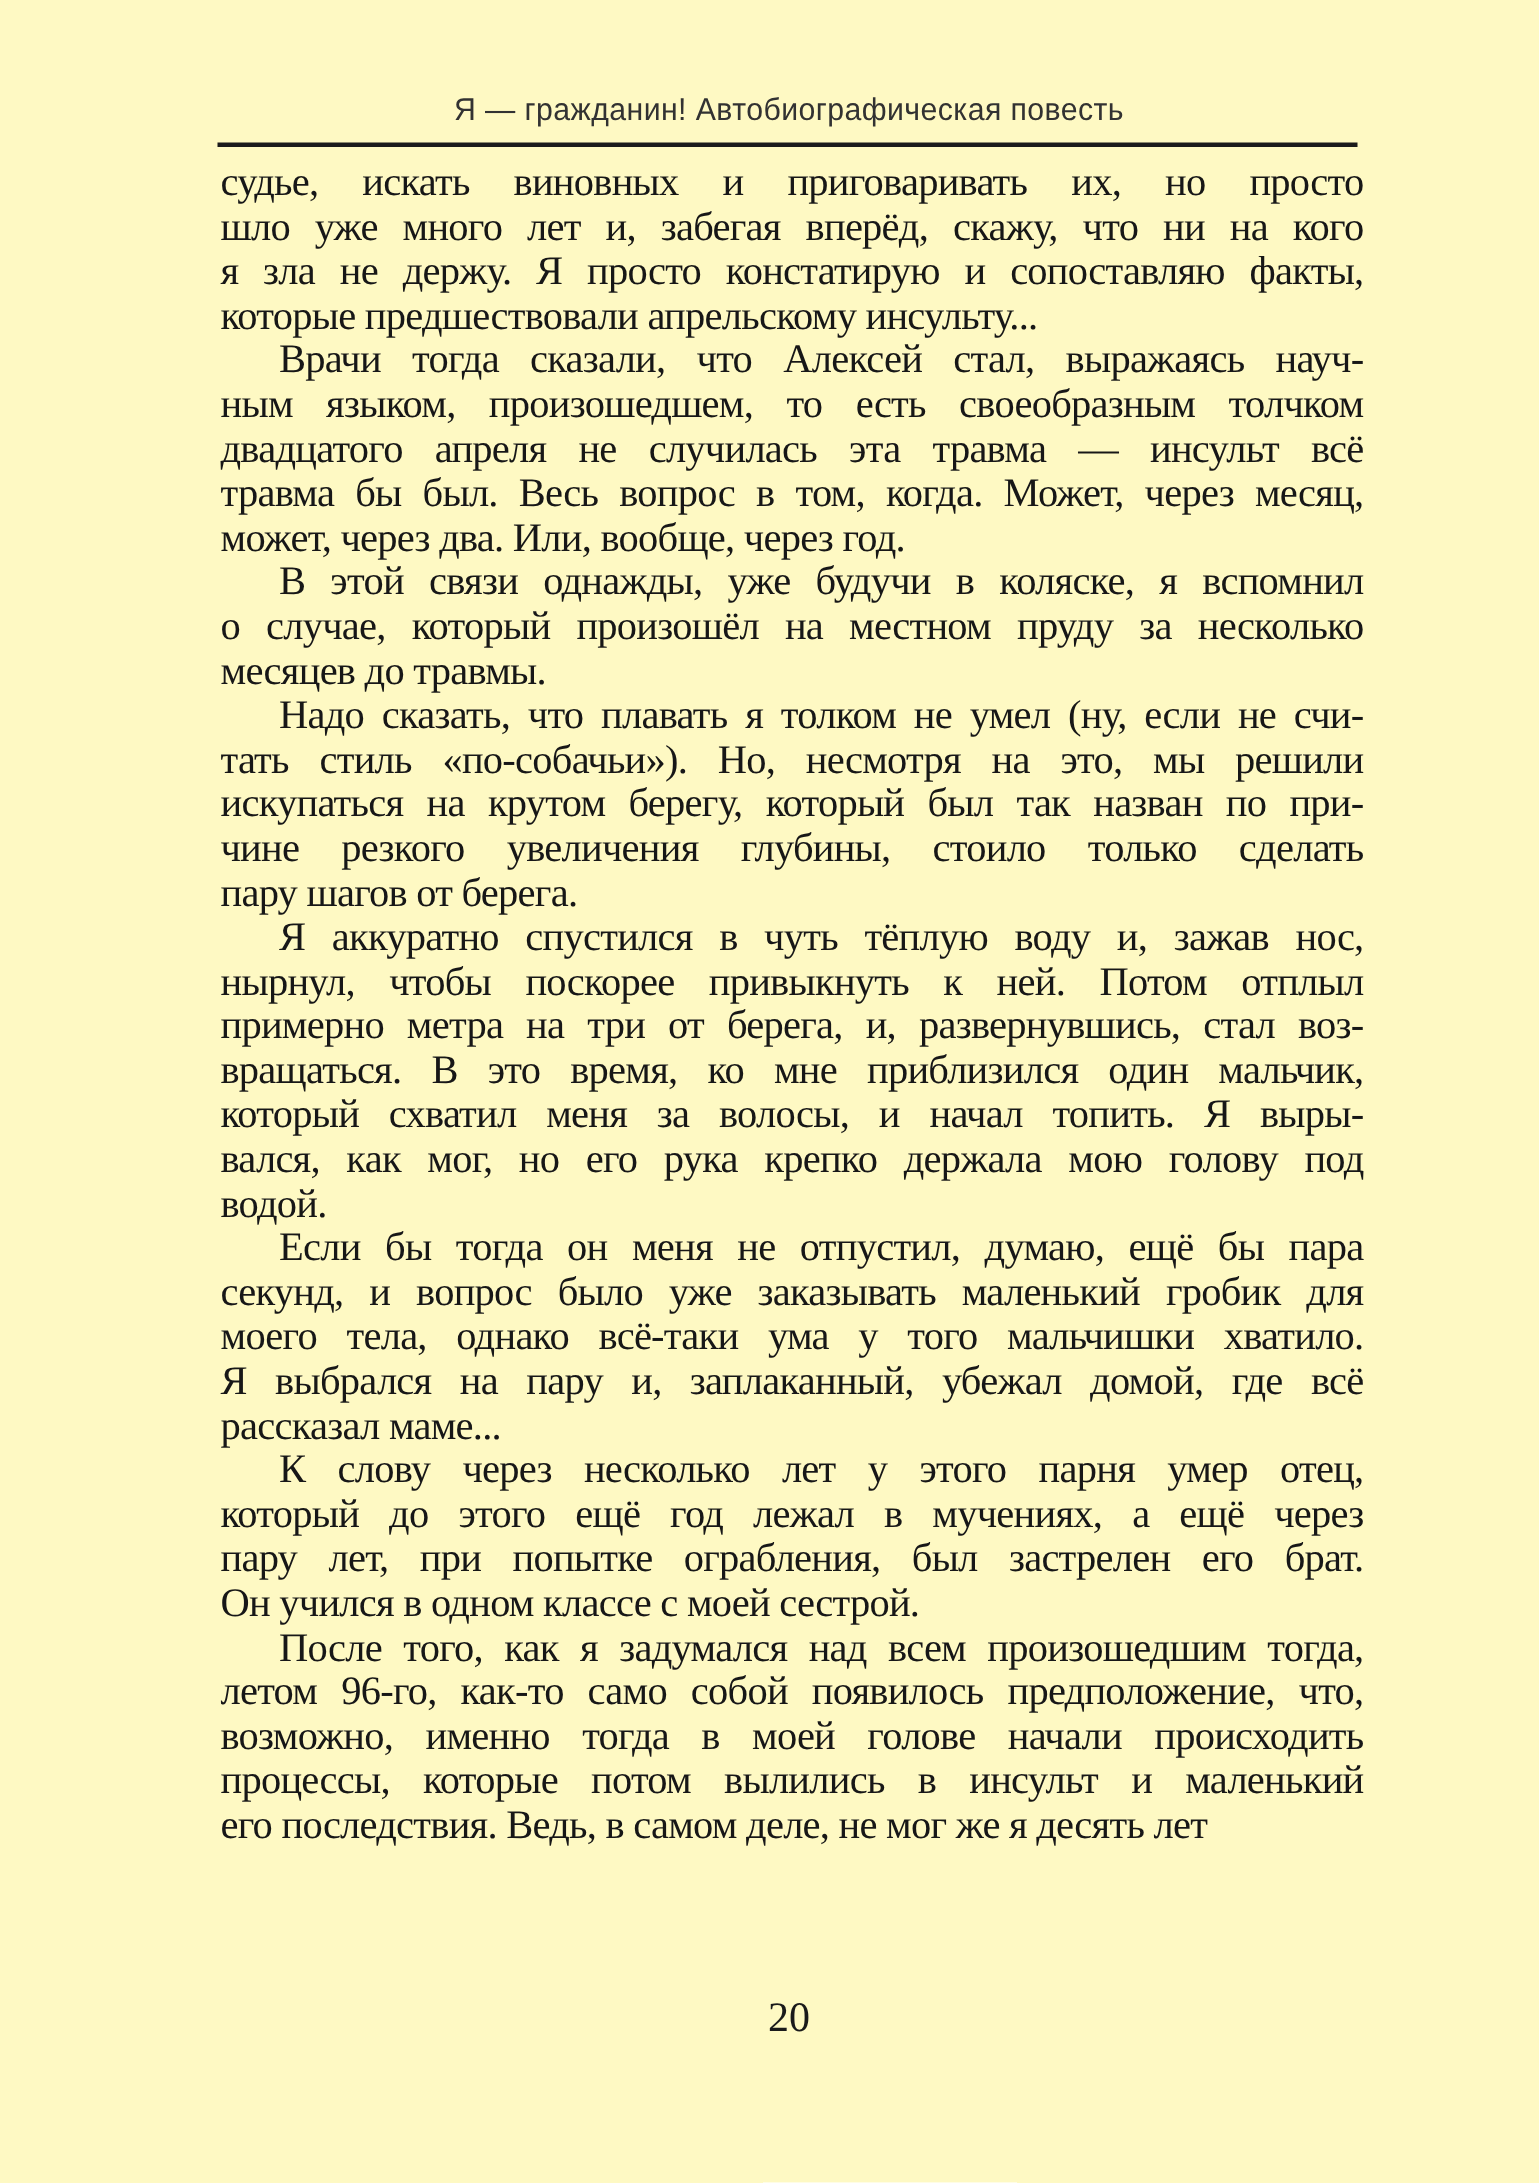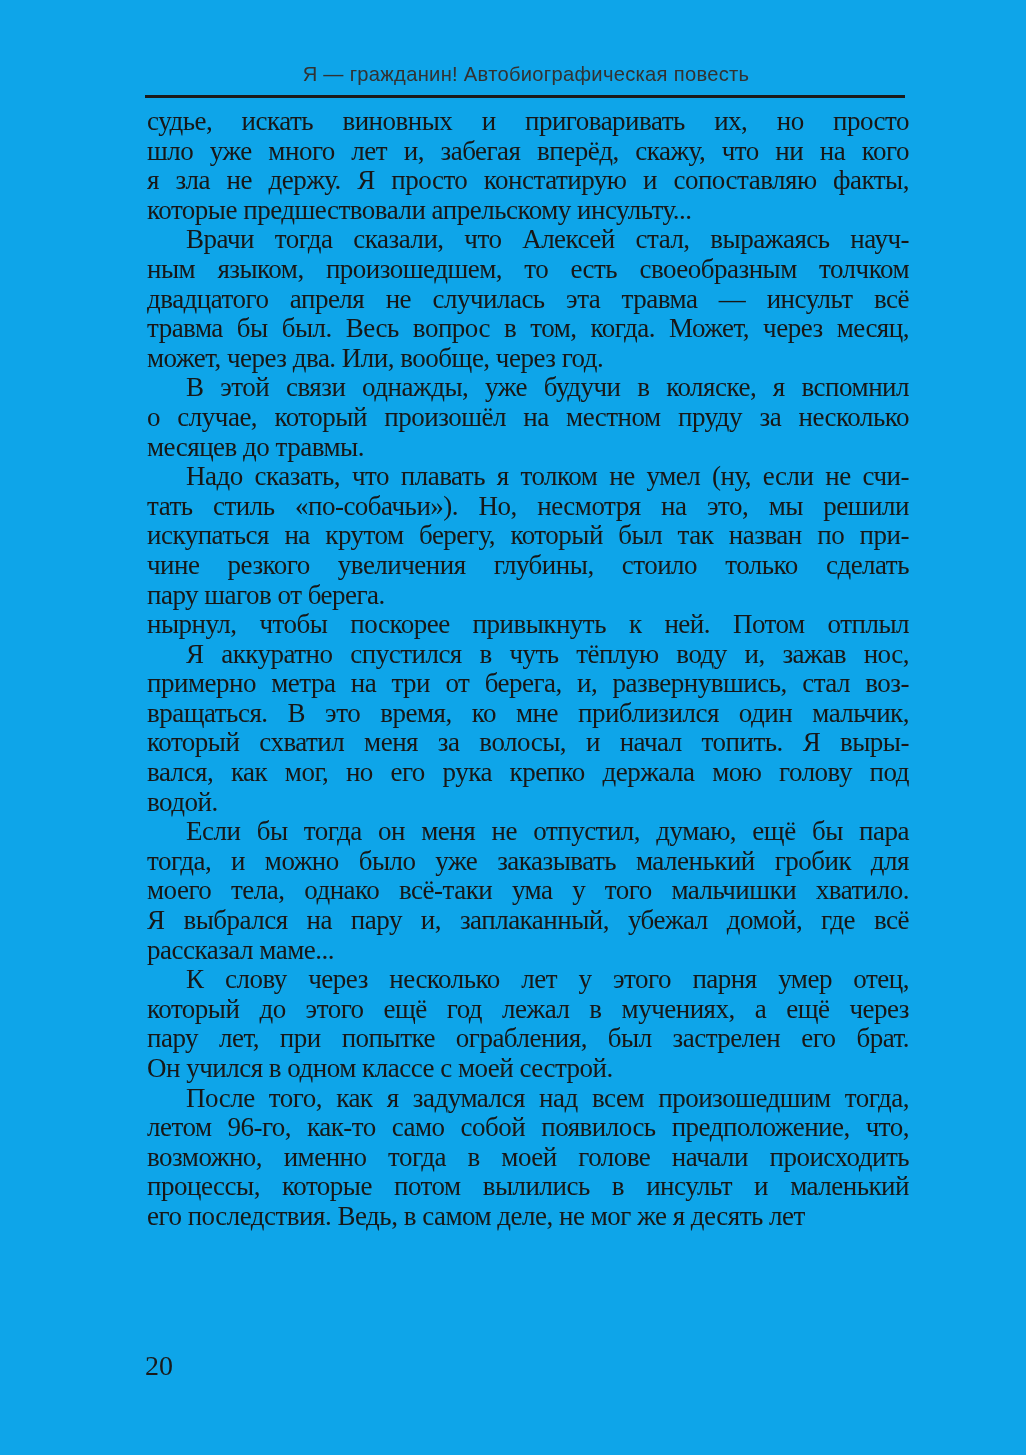--- a/index.html
+++ b/index.html
@@ -8,21 +8,21 @@
     width: 1026px;
     height: 1455px;
     position: relative;
     font-family: "Liberation Serif", serif;
     color: #1a1a1a;
     overflow: hidden;
   }
   .page {
     position: absolute;
     inset: 0;
-    background: #0ea5e9;
+    background: #fef9c3;
   }
   .running-header {
     position: absolute;
     top: 62px;
     left: 145px;
     width: 762px;
     text-align: center;
     font-family: "Liberation Sans", sans-serif;
     font-size: 21px;
     font-weight: 400;
@@ -59,24 +59,24 @@
     text-align-last: left;
   }
   .line.indent {
     text-indent: 39px;
   }
   .page-number {
     position: absolute;
     top: 1330px;
     left: 145px;
     width: 762px;
+    text-align: center;
     font-family: "Liberation Serif", serif;
     font-size: 28px;
     color: #1a1a1a;
-    margin-top: 20px;
   }
 </style>
 </head>
 <body>
 
 <div class="page">
   <div class="running-header">Я — гражданин! Автобиографическая повесть</div>
   <div class="header-rule"></div>
   <div class="text-block" id="text-block">
       <div class="line">судье, искать виновных и приговаривать их, но просто</div>
@@ -89,29 +89,29 @@
       <div class="line">травма бы был. Весь вопрос в том, когда. Может, через месяц,</div>
       <div class="line last">может, через два. Или, вообще, через год.</div>
       <div class="line indent">В этой связи однажды, уже будучи в коляске, я вспомнил</div>
       <div class="line">о случае, который произошёл на местном пруду за несколько</div>
       <div class="line last">месяцев до травмы.</div>
       <div class="line indent">Надо сказать, что плавать я толком не умел (ну, если не счи-</div>
       <div class="line">тать стиль «по-собачьи»). Но, несмотря на это, мы решили</div>
       <div class="line">искупаться на крутом берегу, который был так назван по при-</div>
       <div class="line">чине резкого увеличения глубины, стоило только сделать</div>
       <div class="line last">пару шагов от берега.</div>
+      <div class="line indent">Я аккуратно спустился в чуть тёплую воду и, зажав нос,</div>
       <div class="line">нырнул, чтобы поскорее привыкнуть к ней. Потом отплыл</div>
-      <div class="line indent">Я аккуратно спустился в чуть тёплую воду и, зажав нос,</div>
       <div class="line">примерно метра на три от берега, и, развернувшись, стал воз-</div>
       <div class="line">вращаться. В это время, ко мне приблизился один мальчик,</div>
       <div class="line">который схватил меня за волосы, и начал топить. Я выры-</div>
       <div class="line">вался, как мог, но его рука крепко держала мою голову под</div>
       <div class="line last">водой.</div>
       <div class="line indent">Если бы тогда он меня не отпустил, думаю, ещё бы пара</div>
-      <div class="line">тогда, и можно было уже заказывать маленький гробик для</div>
+      <div class="line">секунд, и вопрос было уже заказывать маленький гробик для</div>
       <div class="line">моего тела, однако всё-таки ума у того мальчишки хватило.</div>
       <div class="line">Я выбрался на пару и, заплаканный, убежал домой, где всё</div>
       <div class="line last">рассказал маме...</div>
       <div class="line indent">К слову через несколько лет у этого парня умер отец,</div>
       <div class="line">который до этого ещё год лежал в мучениях, а ещё через</div>
       <div class="line">пару лет, при попытке ограбления, был застрелен его брат.</div>
       <div class="line last">Он учился в одном классе с моей сестрой.</div>
       <div class="line indent">После того, как я задумался над всем произошедшим тогда,</div>
       <div class="line">летом 96-го, как-то само собой появилось предположение, что,</div>
       <div class="line">возможно, именно тогда в моей голове начали происходить</div>

